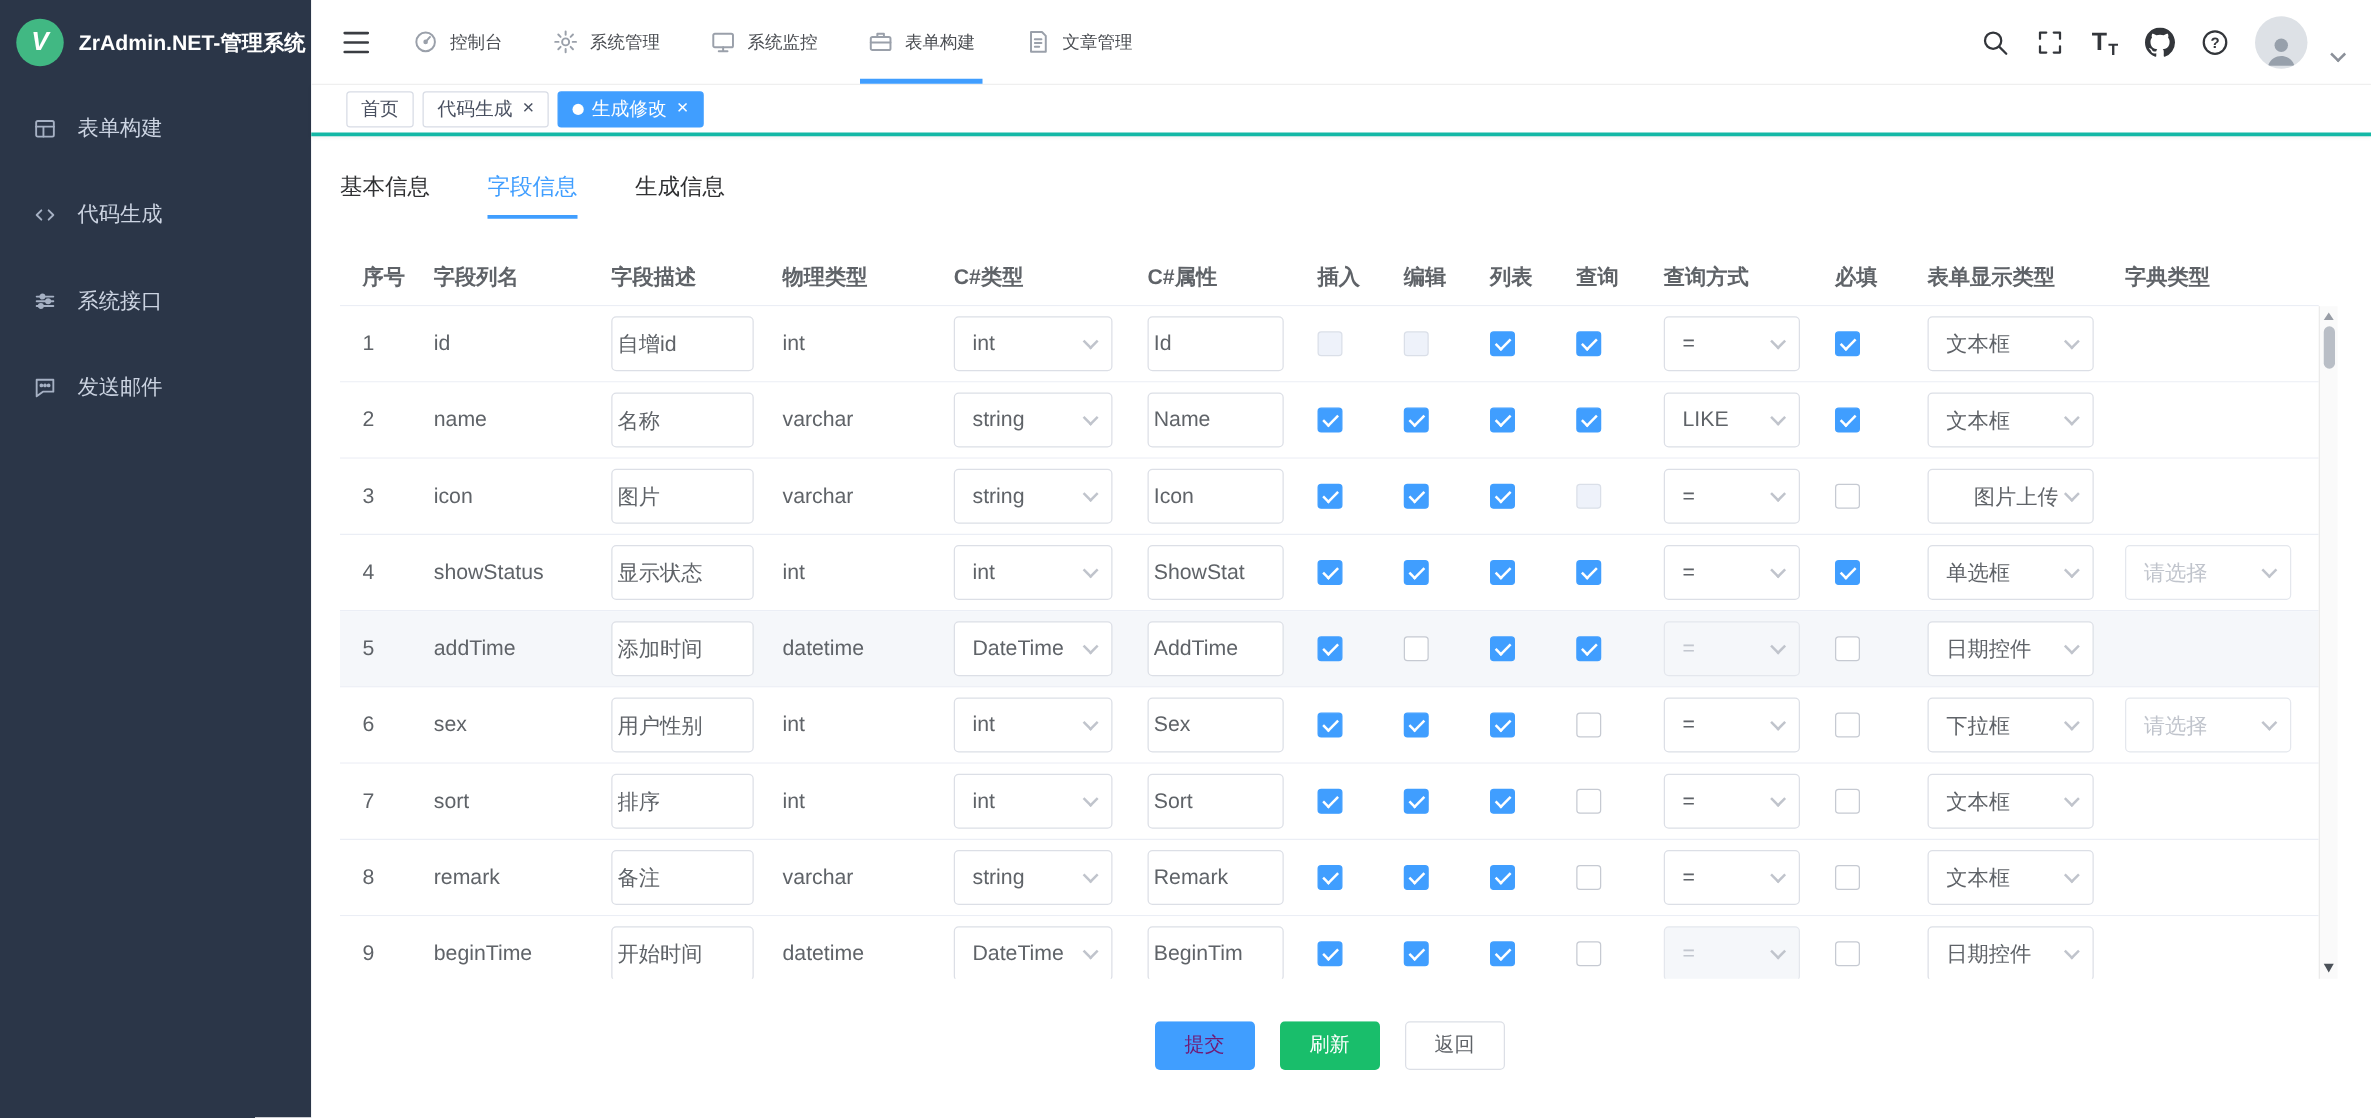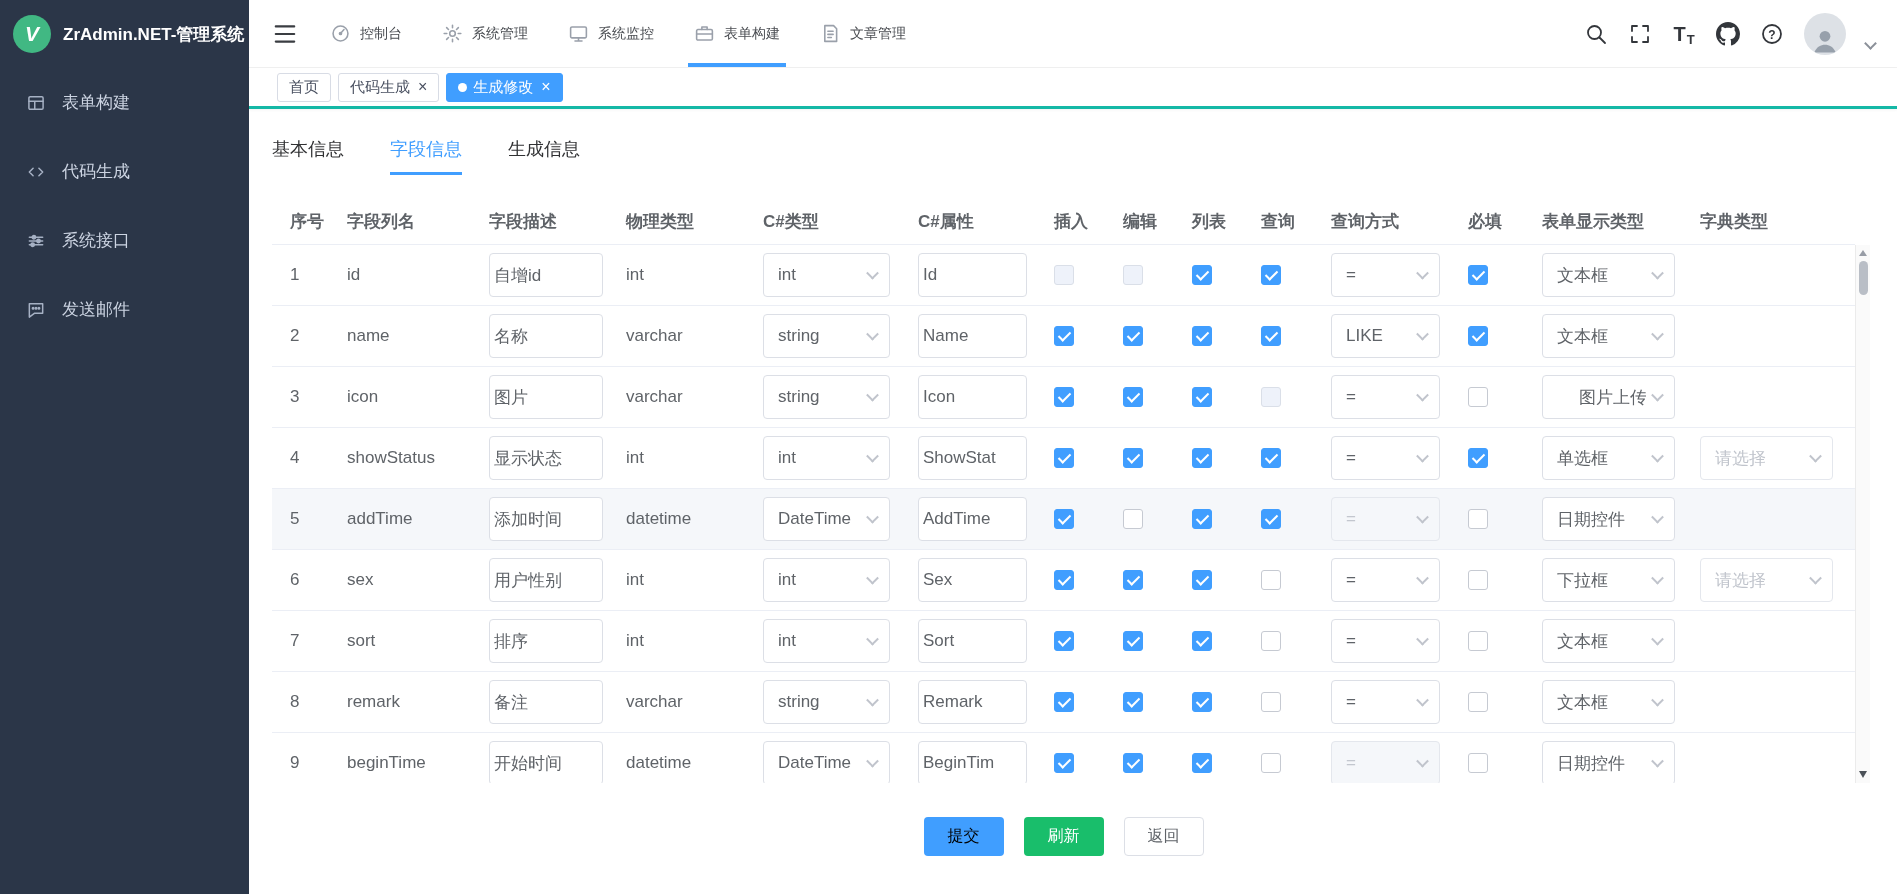--- a/index.html
+++ b/index.html
@@ -93,21 +93,21 @@
   .vscroll{position:absolute;top:46px;right:0;width:15px;height:538px;background:#fafafa;border-left:1px solid #ebebeb;
     display:flex;flex-direction:column;align-items:center;padding:5px 0}
   .vs-tri-up{width:0;height:0;border-left:4px solid transparent;border-right:4px solid transparent;border-bottom:6px solid #989da6;margin-bottom:5px}
   .vs-thumb{width:9px;height:34px;border-radius:5px;background:#b9bec6}
   .vs-spacer{flex:1}
   .vs-tri-down{width:0;height:0;border-left:4px solid transparent;border-right:4px solid transparent;border-top:7px solid #4b5158;margin-top:5px}
 
   
   .footer-btns{width:1583px;display:flex;justify-content:center;gap:20px;margin-top:34px}
   .btn{height:39px;padding:0 23px;border-radius:4px;font-size:16px;border:1px solid transparent;cursor:pointer;font-family:inherit}
-  .btn.primary{background:var(--primary);color:#000000}
+  .btn.primary{background:var(--primary);color:#701a75}
   .btn.success{background:var(--success);color:#fff}
   .btn.plain{background:#fff;border-color:#dcdfe6;color:#5f6368}
 
   .icn{display:inline-flex}
   .icn svg{width:100%;height:100%}
 </style>
 </head>
 <body>
 
 <div class="app">

